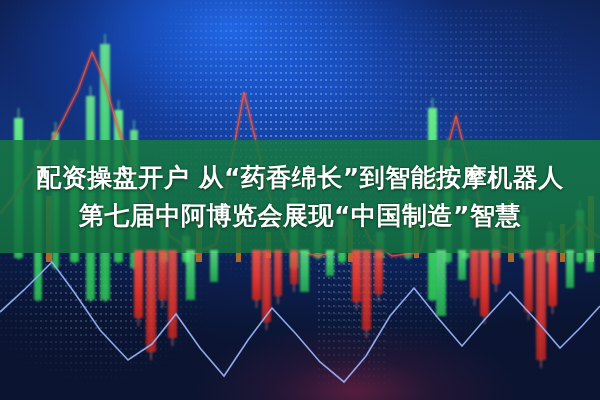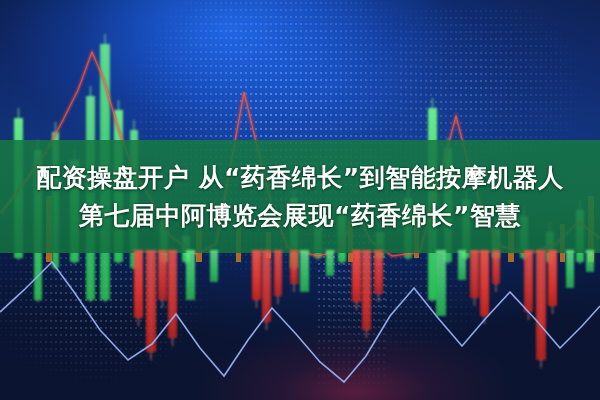--- a/index.html
+++ b/index.html
@@ -303,16 +303,16 @@
         <rect x="586" y="250" width="8" height="22" fill="url(#gUp)" opacity="0.8"></rect>
       </g>
     <g id="line-lower">
         <polyline points="0,312 24,290 52,262 74,292 100,330 128,360 152,344 176,314 200,348 224,376 248,340 272,308 296,334 320,362 344,382 366,356 390,316 414,288 438,318 462,346 486,318 510,292 536,320 560,348 582,326 600,306" fill="none" stroke="#8fa8f0" stroke-width="1.7" opacity="0.9"></polyline>
         <polyline points="0,312 24,290 52,262 74,292 100,330 128,360 152,344 176,314 200,348 224,376 248,340 272,308 296,334 320,362 344,382 366,356 390,316 414,288 438,318 462,346 486,318 510,292 536,320 560,348 582,326 600,306" fill="none" stroke="#c3d2ff" stroke-width="0.7" opacity="0.45"></polyline>
       </g>
   </svg>
 
   <div id="headline">
     <div class="hl-line" id="hl-line-1">配资操盘开户 从“药香绵长”到智能按摩机器人</div>
-    <div class="hl-line" id="hl-line-2">第七届中阿博览会展现“药香绵长”智慧</div>
+    <div class="hl-line" id="hl-line-2">第七届中阿博览会展现“中国制造”智慧</div>
   </div>
 
 </div>
 
 </body></html>

